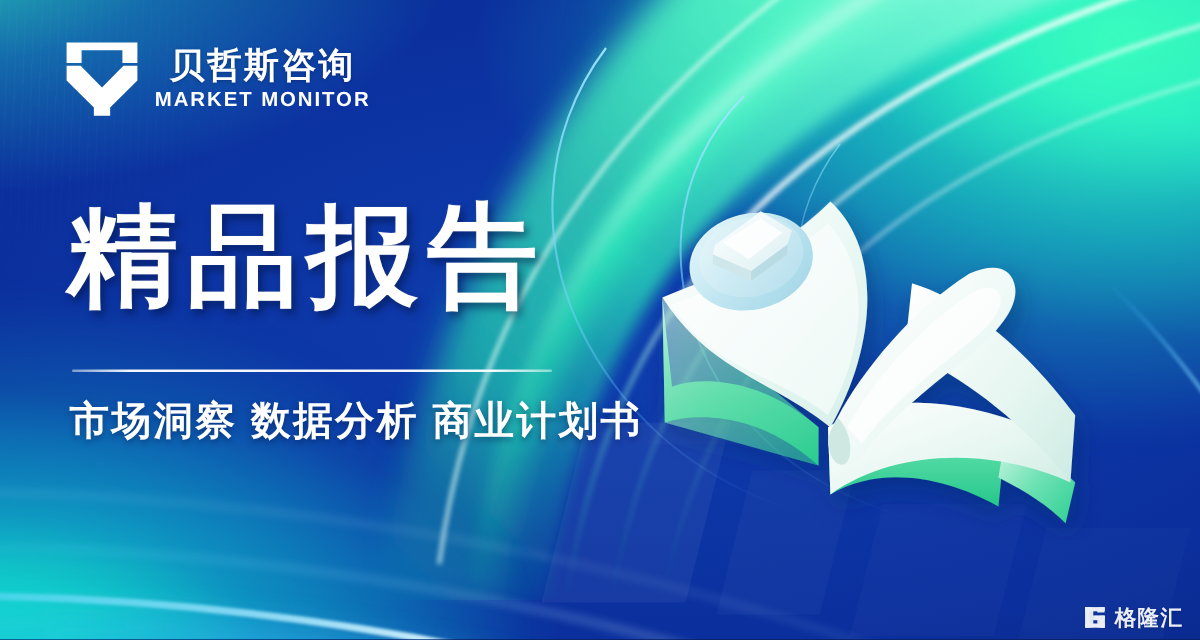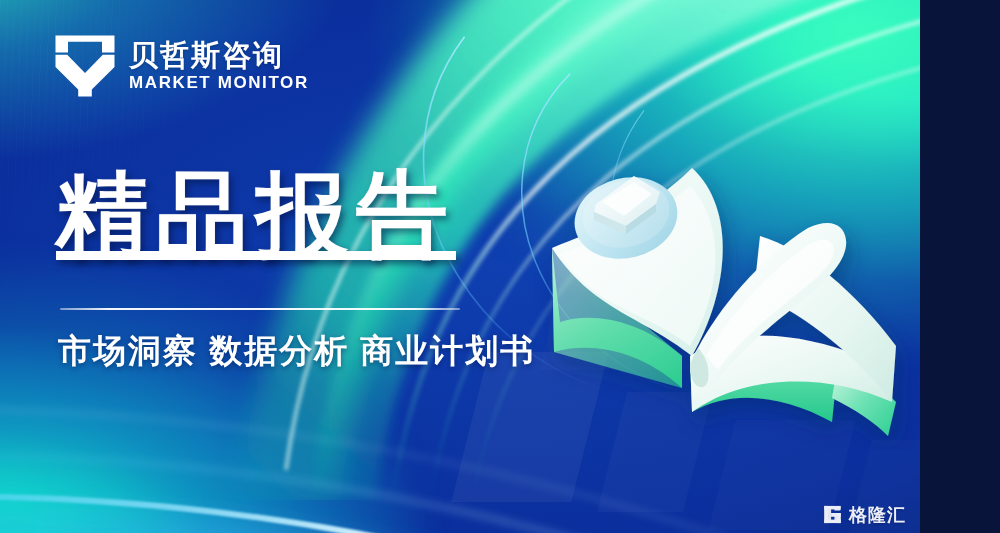--- a/index.html
+++ b/index.html
@@ -5,23 +5,24 @@
   * { margin:0; padding:0; box-sizing:border-box; }
   html,body { background:#08143a; }
   body {
     width:1000px; height:533px; overflow:hidden;
     font-family:"Liberation Sans","DejaVu Sans",sans-serif;
   }
 
   
   .banner{
     position:relative;
-    width:920px; height:533px;
+    width:1000px; height:533px;
     overflow:hidden;
     background:#0a3a9e;
+    text-align:center;
   }
 
   
   .bg-base{
     position:absolute; inset:0;
     background:
       radial-gradient(120% 90% at 102% 6%,  #2ff0b4 0%, #1fe0c8 14%, rgba(22,190,190,0.55) 28%, rgba(16,110,190,0.0) 52%),
       radial-gradient(95% 75% at -8% 104%,  #12e6c4 0%, #0fc7c9 15%, rgba(13,150,200,0.62) 32%, rgba(12,90,185,0.0) 58%),
       radial-gradient(80% 70% at -6% -8%,   rgba(42,205,190,0.95) 0%, rgba(28,160,195,0.55) 26%, rgba(14,80,180,0.0) 55%),
       radial-gradient(130% 110% at 55% 50%, #0f3fb0 0%, #0b2f9d 46%, #082274 78%, #061a5e 100%),
@@ -72,21 +73,20 @@
     font-size:17px; font-weight:700; color:#ffffff; letter-spacing:1.6px;
     line-height:1; white-space:nowrap;
   }
 
   
   .headline{
     position:absolute; left:56px; top:166px;
     font-size:92px; font-weight:700; color:#ffffff;
     letter-spacing:8px; line-height:1.05; white-space:nowrap;
     text-shadow:3px 4px 7px rgba(2,16,62,.55), 0 0 1px rgba(255,255,255,.4);
-    text-decoration:underline;
   }
   .rule{
     position:absolute; left:60px; top:308px; width:400px; height:2px;
     background:linear-gradient(90deg, rgba(255,255,255,.45) 0%, rgba(255,255,255,.95) 12%, rgba(255,255,255,.95) 88%, rgba(255,255,255,.45) 100%);
     border-radius:2px;
   }
   .subline{
     position:absolute; left:58px; top:330px;
     font-size:33px; font-weight:700; color:#ffffff;
     letter-spacing:2px; line-height:1.25; white-space:nowrap;

